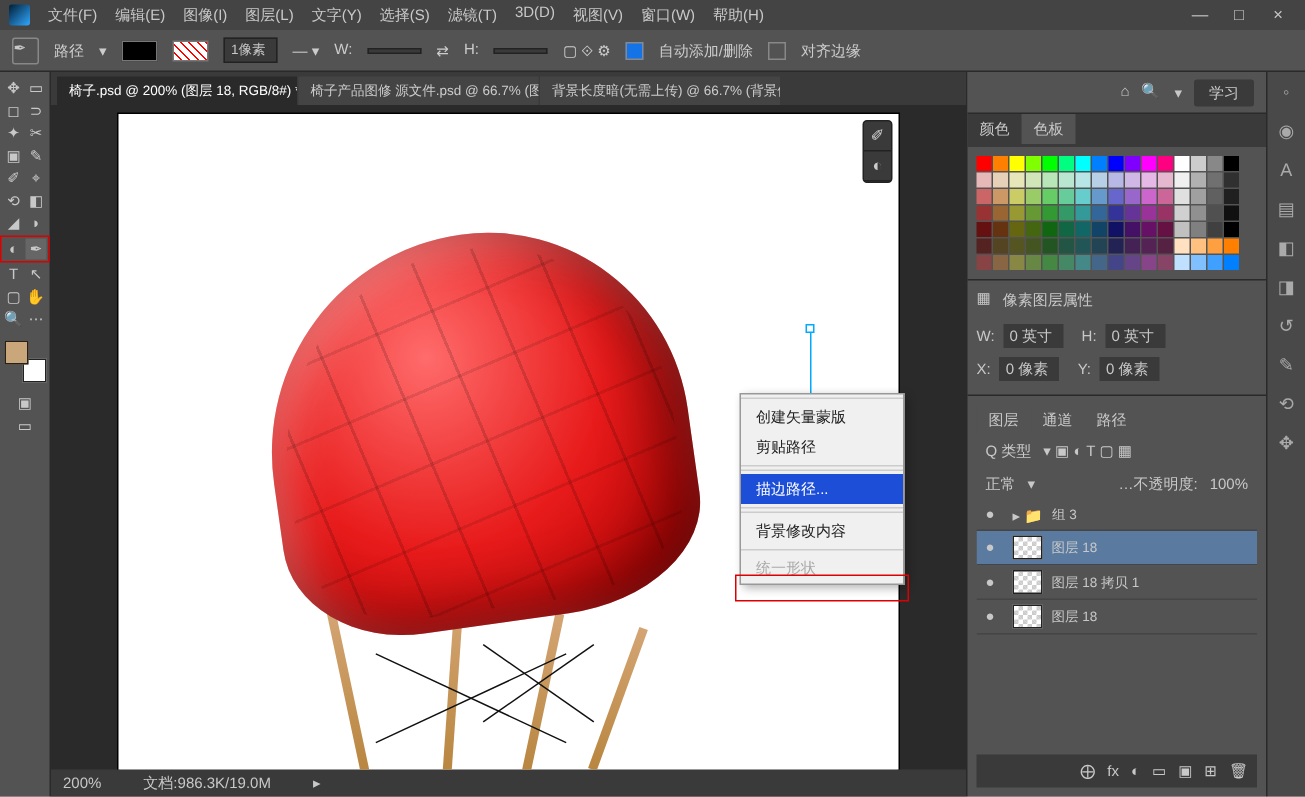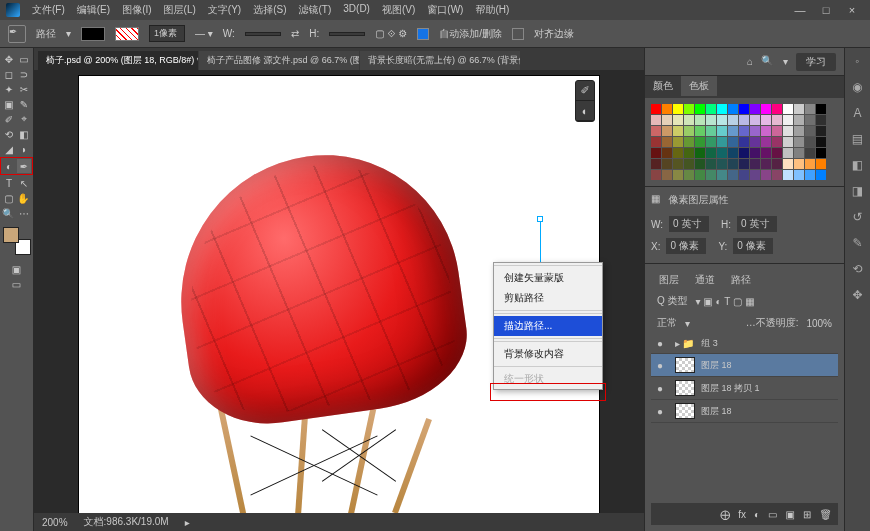--- a/index.html
+++ b/index.html
@@ -45,21 +45,21 @@
 .floatctrl{position:absolute;right:4px;top:4px;width:20px;background:#3a3a3a;border:1px solid #222;border-radius:3px}
 .floatctrl .fc{height:20px;display:flex;align-items:center;justify-content:center;font-size:11px;color:#ccc;border-bottom:1px solid #222}
 .path-anchor{position:absolute;right:56px;top:140px;width:6px;height:6px;border:1px solid #0af}
 .path-line{position:absolute;right:58px;top:146px;width:1px;height:40px;background:#0af}
 .context-menu{position:absolute;right:-4px;top:186px;width:110px;background:#f0f0f0;border:1px solid #999;box-shadow:2px 2px 6px rgba(0,0,0,.3);color:#222}
 .context-menu .cm{padding:3px 10px;font-size:10px;cursor:pointer;white-space:nowrap}
 .context-menu .cm.sel{background:#1d4ed8;color:#fff}
 .context-menu .cm.dis{color:#aaa}
 .context-menu .sep{height:1px;background:#ccc;margin:2px 0}
 .context-menu .hlbox{position:absolute;left:-4px;right:-4px;height:18px;border:1.5px solid #d00}
-.statusbar{height:18px;background:#3a3a3a;display:flex;align-items:center;padding:0 8px;font-size:9px;gap:16px}
+.statusbar{height:18px;background:#3a3a3a;display:flex;align-items:center;padding:0 8px;font-size:9px;gap:28px}
 .rpanel{width:200px;background:#535353;border-left:1px solid #2a2a2a;display:flex;flex-direction:column}
 .rp-strip{width:26px;background:#494949;border-left:1px solid #2a2a2a;display:flex;flex-direction:column;align-items:center;padding-top:6px;gap:10px}
 .rp-strip .ic{width:16px;height:16px;font-size:12px;color:#aaa;text-align:center;cursor:pointer}
 .rpanel .ptabs{display:flex;height:22px;background:#3a3a3a;align-items:flex-start}
 .rpanel .ptab{padding:3px 8px;font-size:10px;cursor:pointer}
 .rpanel .ptab.active{background:#535353}
 .swatches{padding:6px;display:grid;grid-template-columns:repeat(16,10px);gap:1px}
 .swatches .sw{width:10px;height:10px}
 .rpanel .section{border-top:1px solid #2a2a2a;padding:6px}
 .rpanel .secttl{font-size:10px;margin-bottom:6px;display:flex;gap:8px}

